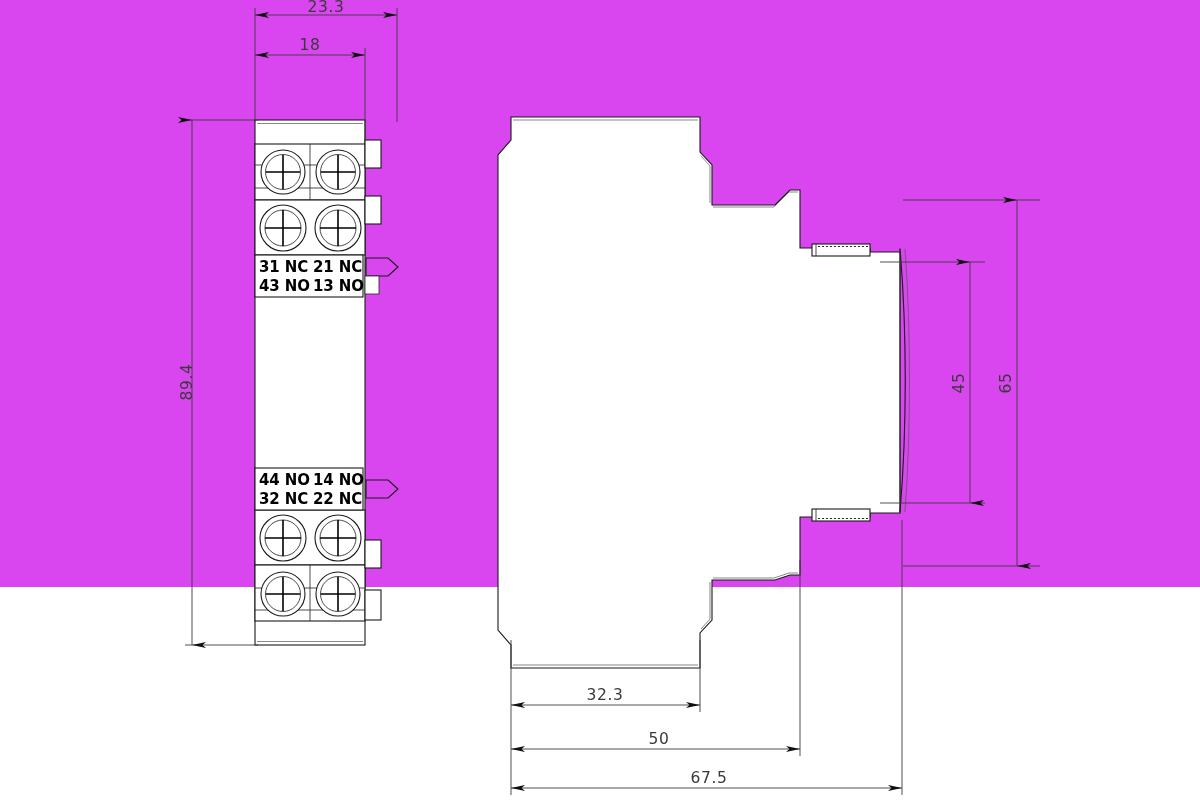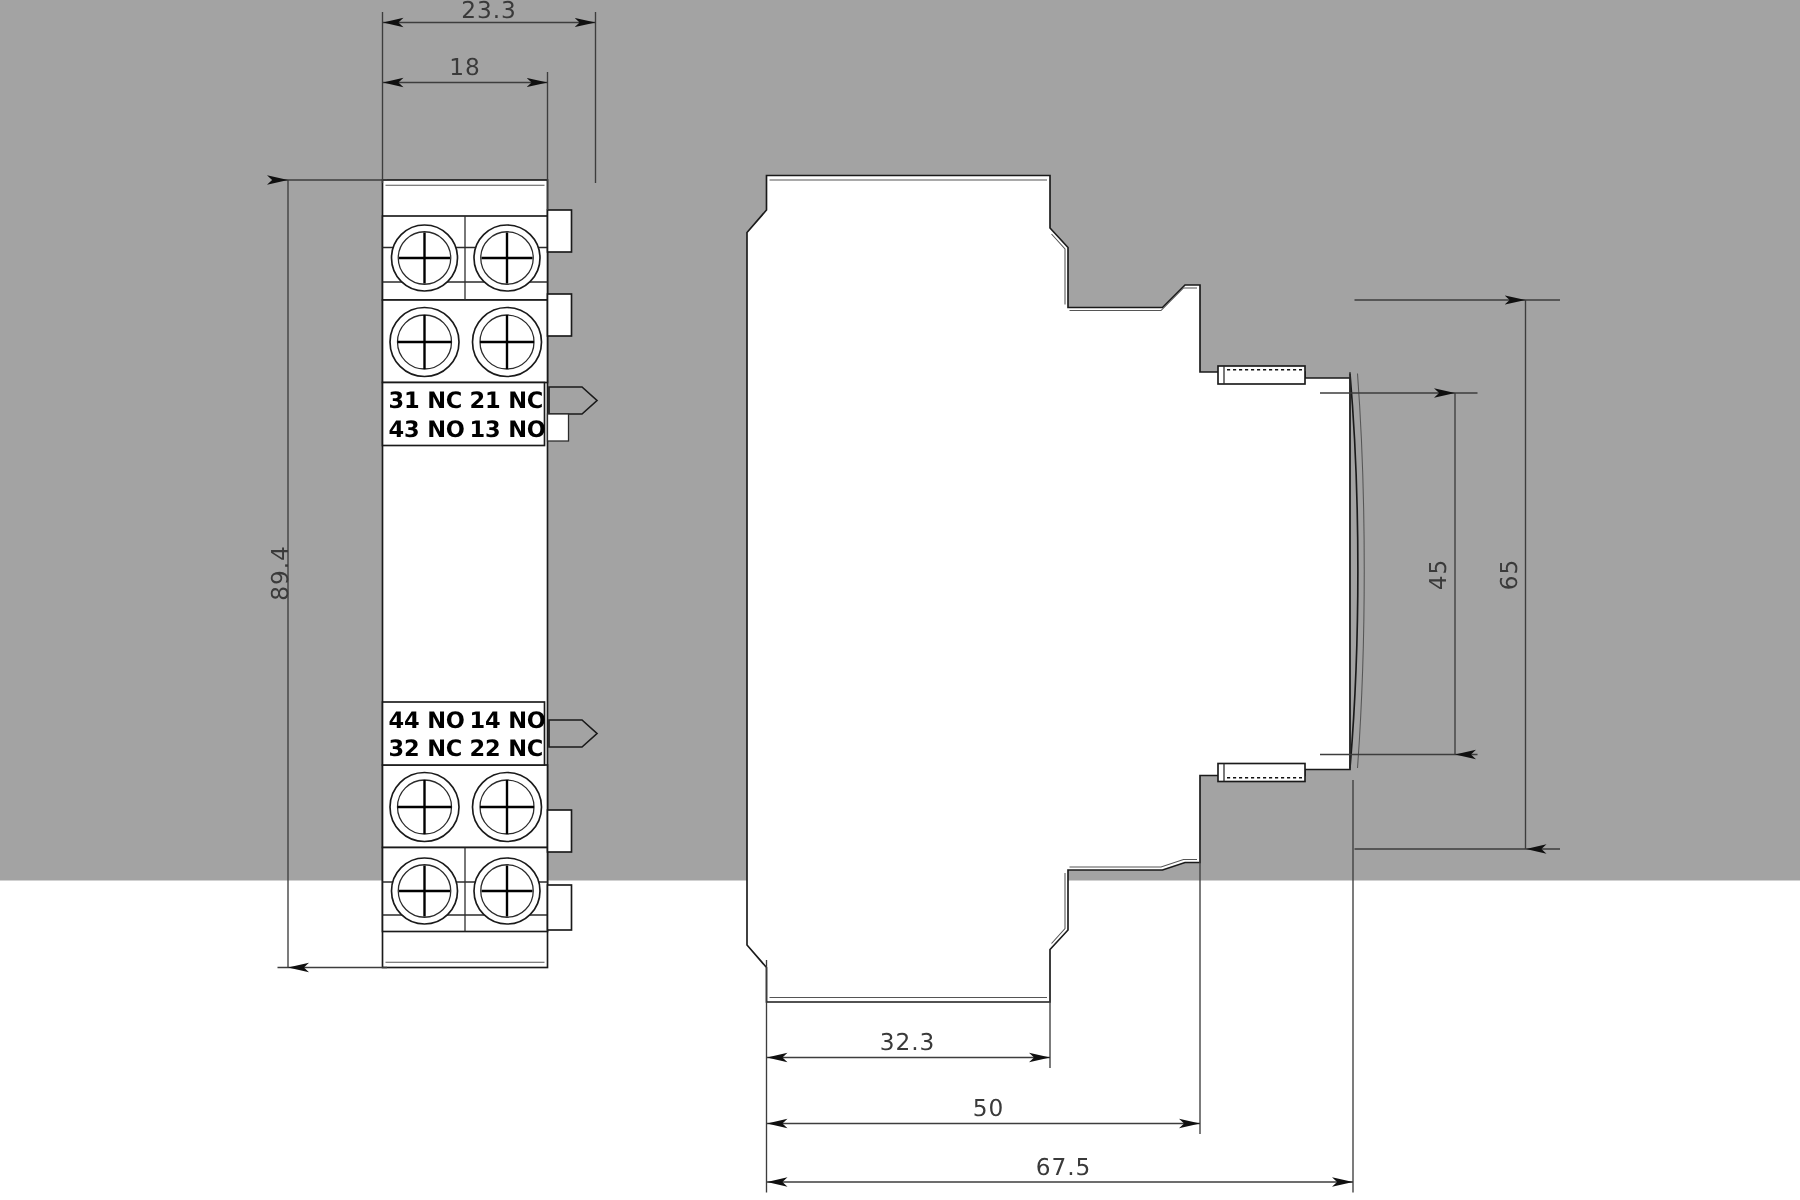--- a/index.html
+++ b/index.html
@@ -11,21 +11,21 @@
   body {
     width: 1200px;
     height: 800px;
     font-family: "DejaVu Sans", sans-serif;
     overflow: hidden;
   }
   #drawing-root {
     position: relative;
     width: 1200px;
     height: 587px;
-    background: #a3a3a3;
+    background: #d946ef;
   }
   svg.cad {
     position: absolute;
     top: 0;
     left: 0;
     width: 1200px;
     height: 800px;
   }
   .outline {
     fill: none;

